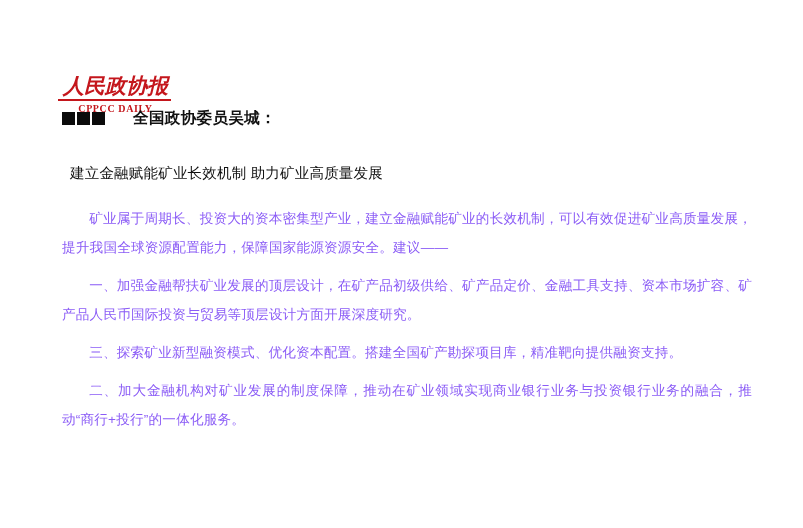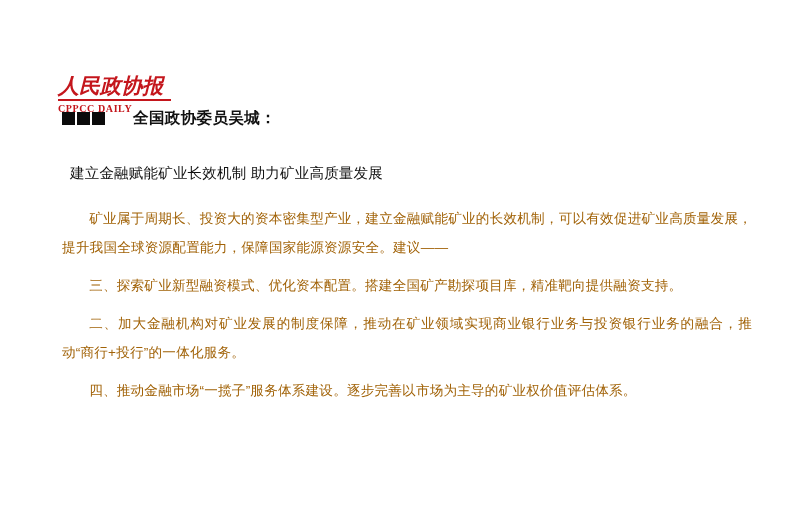--- a/index.html
+++ b/index.html
@@ -18,20 +18,21 @@
     width: 803px;
     height: 528px;
     background: #ffffff;
   }
   .masthead {
     position: absolute;
     left: 58px;
     top: 74px;
     width: 115px;
     user-select: none;
+    text-align: center;
   }
   .masthead-logo {
     display: block;
     font-family: "DejaVu Serif", serif;
     font-weight: bold;
     font-style: italic;
     font-size: 21px;
     color: #c4161c;
     letter-spacing: 0px;
     line-height: 24px;
@@ -92,21 +93,21 @@
     font-weight: normal;
     color: #111111;
     letter-spacing: 0.2px;
     line-height: 22px;
     margin-left: 8px;
     margin-bottom: 20px;
   }
 
   .para {
     font-size: 13.6px;
-    color: #a16207;
+    color: #8b5cf6;
     line-height: 29px;
     text-align: justify;
     text-justify: inter-ideograph;
     text-indent: 2em;
     margin: 0 0 9px 0;
     letter-spacing: 0.2px;
   }
 </style>
 </head>
 <body>
@@ -126,19 +127,19 @@
         <i></i>
           <i></i>
           <i></i>
       </span>
       <span class="byline">全国政协委员吴城：</span>
     </div>
 
     <div class="subhead">建立金融赋能矿业长效机制 助力矿业高质量发展</div>
 
     <p class="para">矿业属于周期长、投资大的资本密集型产业，建立金融赋能矿业的长效机制，可以有效促进矿业高质量发展，提升我国全球资源配置能力，保障国家能源资源安全。建议——</p>
+    <p class="para">一、加强金融帮扶矿业发展的顶层设计，在矿产品初级供给、矿产品定价、金融工具支持、资本市场扩容、矿产品人民币国际投资与贸易等顶层设计方面开展深度研究。</p>
     <p class="para">三、探索矿业新型融资模式、优化资本配置。搭建全国矿产勘探项目库，精准靶向提供融资支持。</p>
     <p class="para">二、加大金融机构对矿业发展的制度保障，推动在矿业领域实现商业银行业务与投资银行业务的融合，推动“商行+投行”的一体化服务。</p>
-    <p class="para">四、推动金融市场“一揽子”服务体系建设。逐步完善以市场为主导的矿业权价值评估体系。</p>
 
   </div>
 
 </div>
 
 </body></html>

